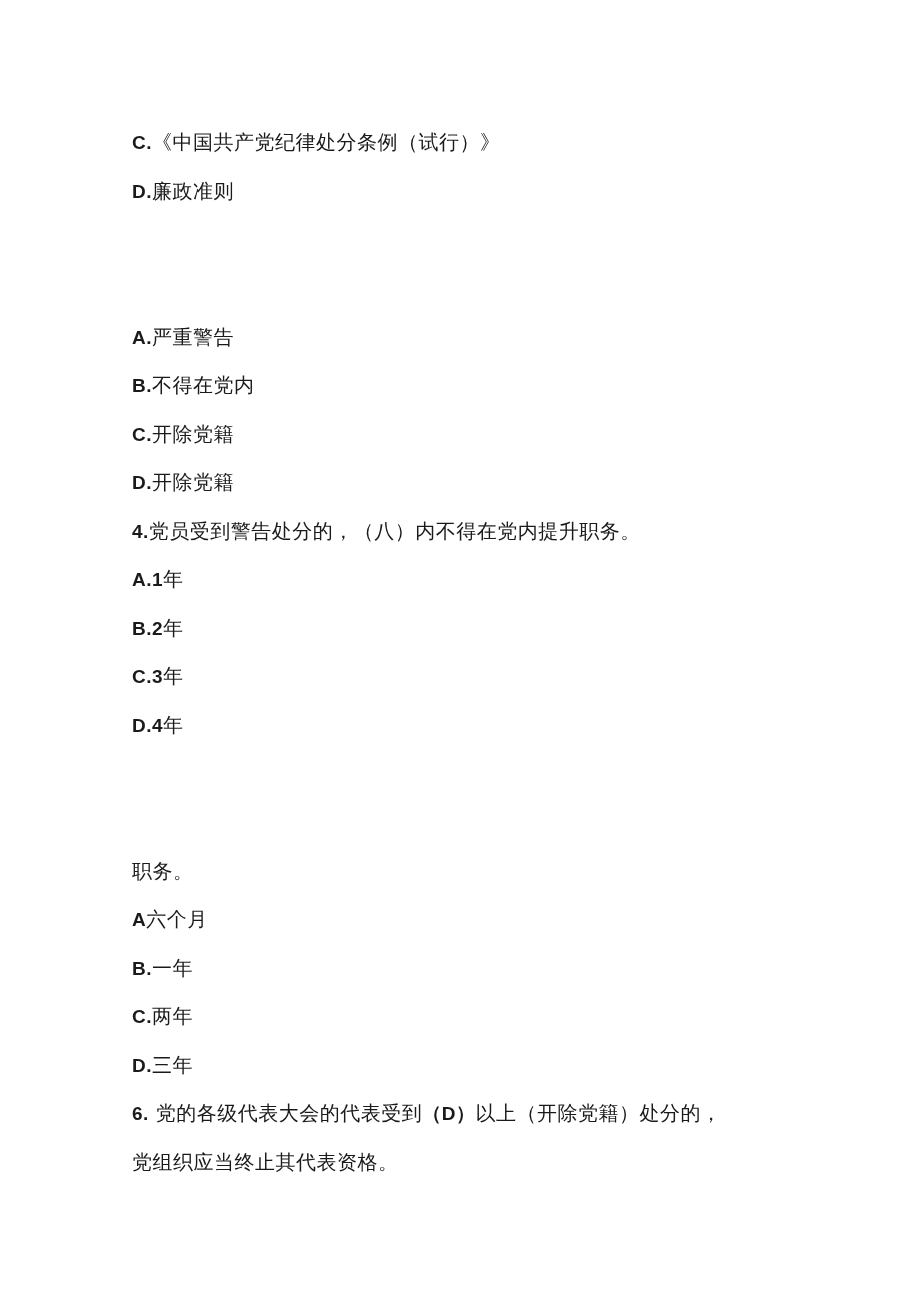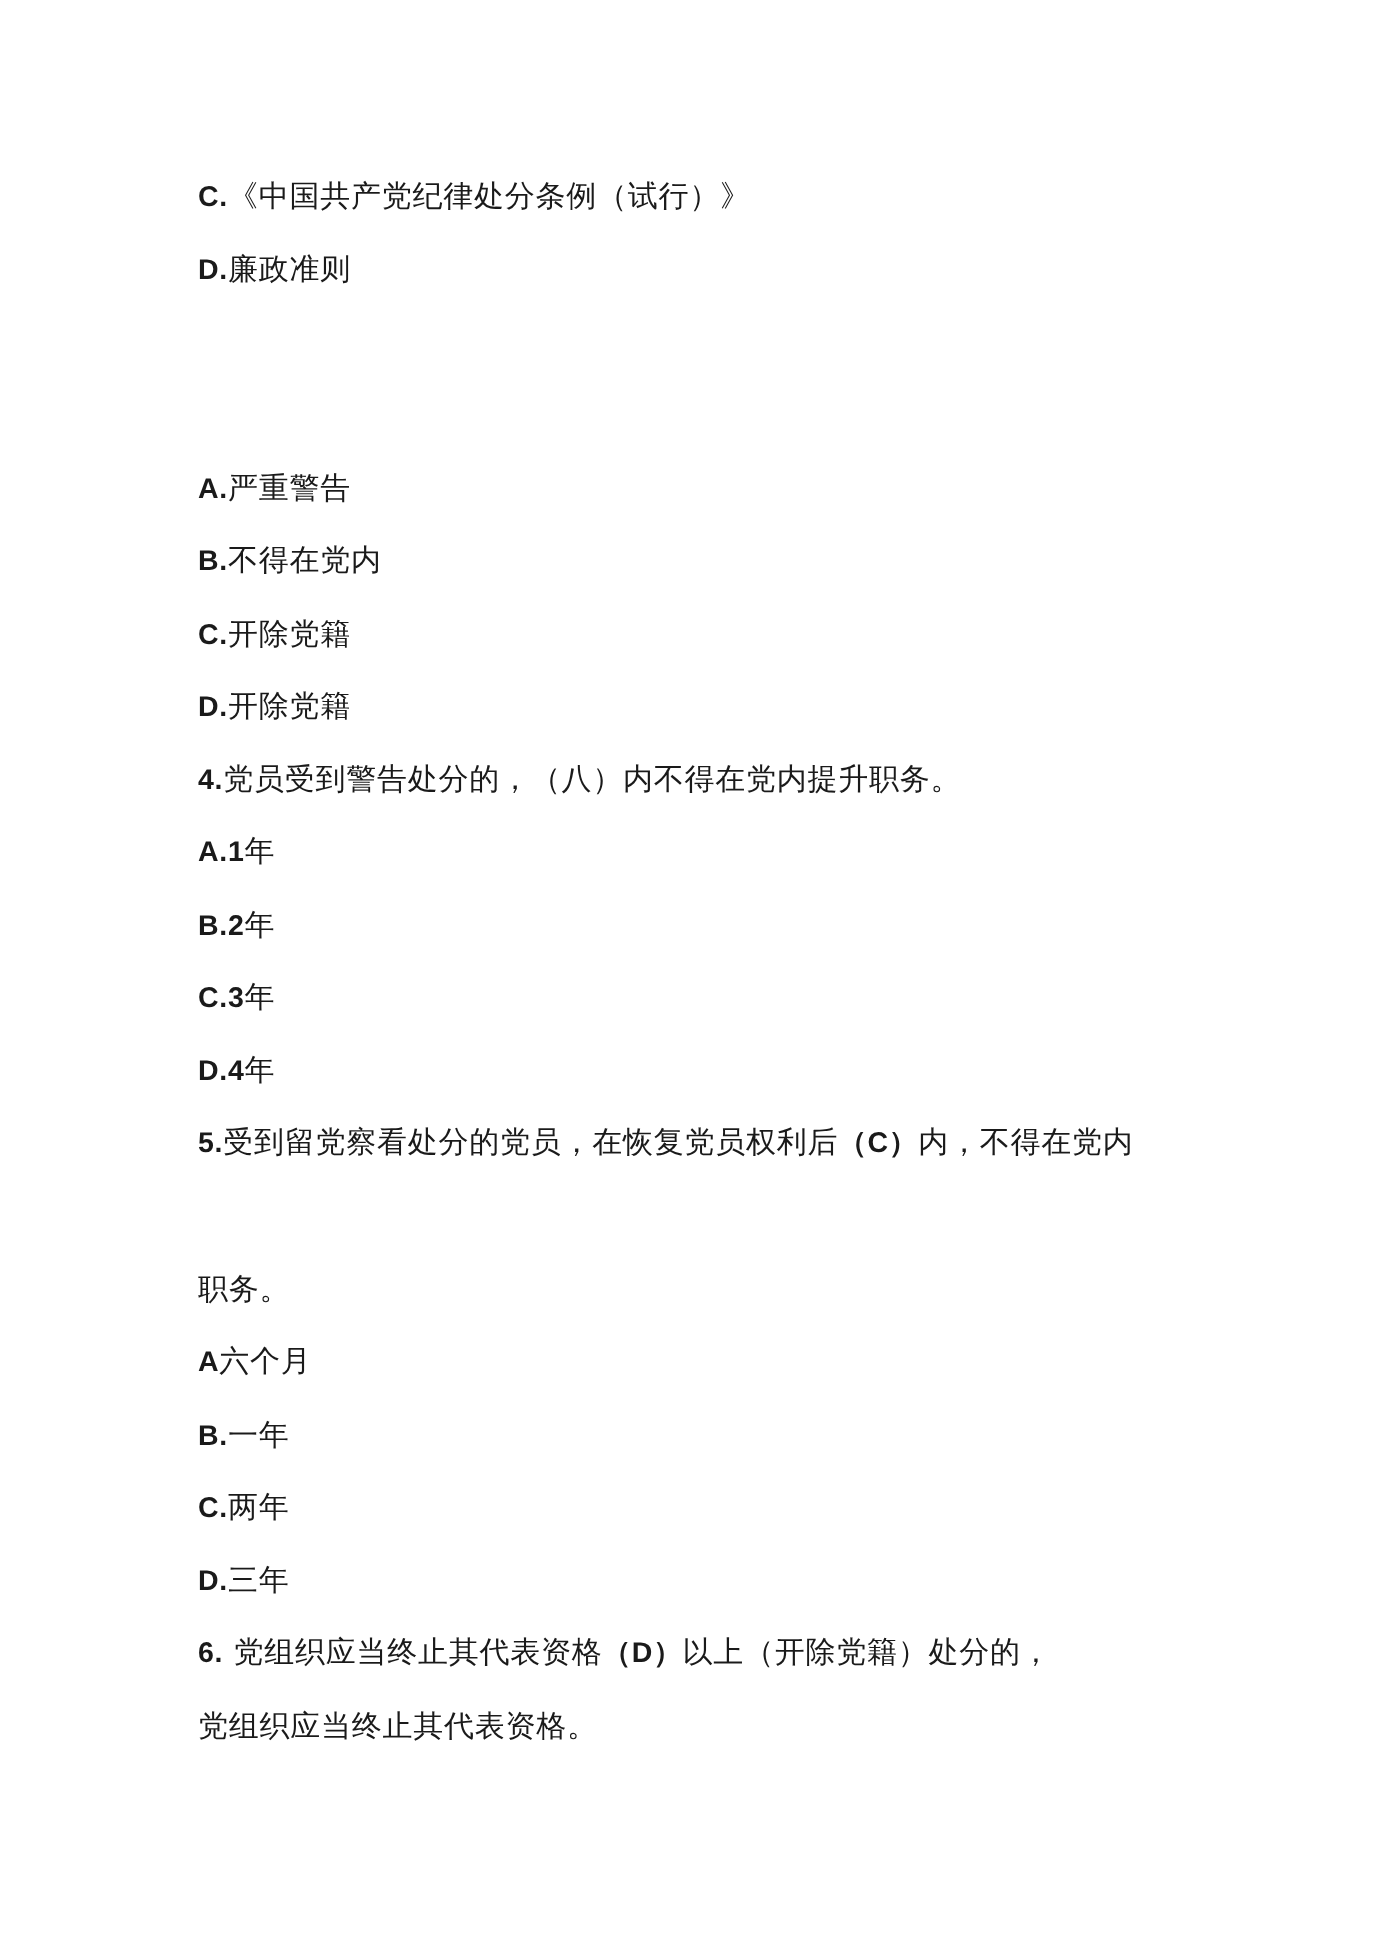--- a/index.html
+++ b/index.html
@@ -10,21 +10,21 @@
     body {
       width: 920px;
       height: 1301px;
       position: relative;
       overflow: hidden;
       font-family: "DejaVu Sans", sans-serif;
       color: #1a1a1a;
     }
     .page {
       position: absolute;
-      left: 0; top: 0;
+      left: 0; top: 12px;
       width: 920px;
       height: 991px;
     }
     .line {
       position: absolute;
       left: 132px;
       font-size: 20px;
       line-height: 28px;
       white-space: nowrap;
       letter-spacing: 0.5px;
@@ -66,30 +66,29 @@
   <div class="line" style="top:505px"><span class="lbl">4.</span><span class="txt">党员受到警告处分的，（八）内不得在党内提升职务。</span></div>
 
   <div class="line" style="top:553px"><span class="lbl">A.1</span><span class="txt">年</span></div>
 
   <div class="line" style="top:602px"><span class="lbl">B.2</span><span class="txt">年</span></div>
 
   <div class="line" style="top:650px"><span class="lbl">C.3</span><span class="txt">年</span></div>
 
   <div class="line" style="top:699px"><span class="lbl">D.4</span><span class="txt">年</span></div>
 
-  <div class="line" style="top:747px"><span class="lbl">5.</span><span class="txt">受到留党察看处分的党员，在恢复党员权利后</span><span class="ans">（C）</span><span class="txt">内，不得在党内</span></div>
 
 
   <div class="line" style="top:845px"><span class="txt">职务。</span></div>
 
   <div class="line" style="top:893px"><span class="lbl">A</span><span class="txt">六个月</span></div>
 
   <div class="line" style="top:942px"><span class="lbl">B.</span><span class="txt">一年</span></div>
 
   <div class="line" style="top:990px"><span class="lbl">C.</span><span class="txt">两年</span></div>
 
   <div class="line" style="top:1039px"><span class="lbl">D.</span><span class="txt">三年</span></div>
 
-  <div class="line" style="top:1087px"><span class="lbl">6.</span><span class="txt"> 党组织应当终止其代表资格</span><span class="ans">（D）</span><span class="txt">以上（开除党籍）处分的，</span></div>
+  <div class="line" style="top:1087px"><span class="lbl">6.</span><span class="txt"> 党的各级代表大会的代表受到</span><span class="ans">（D）</span><span class="txt">以上（开除党籍）处分的，</span></div>
 
   <div class="line" style="top:1136px"><span class="txt">党组织应当终止其代表资格。</span></div>
 
 </div>
 
 </body></html>

